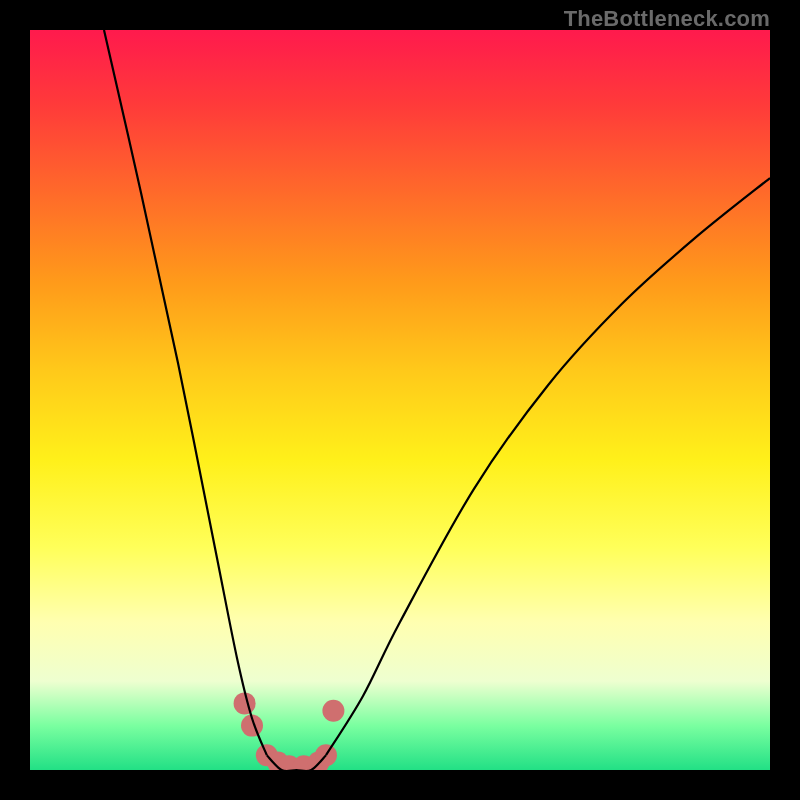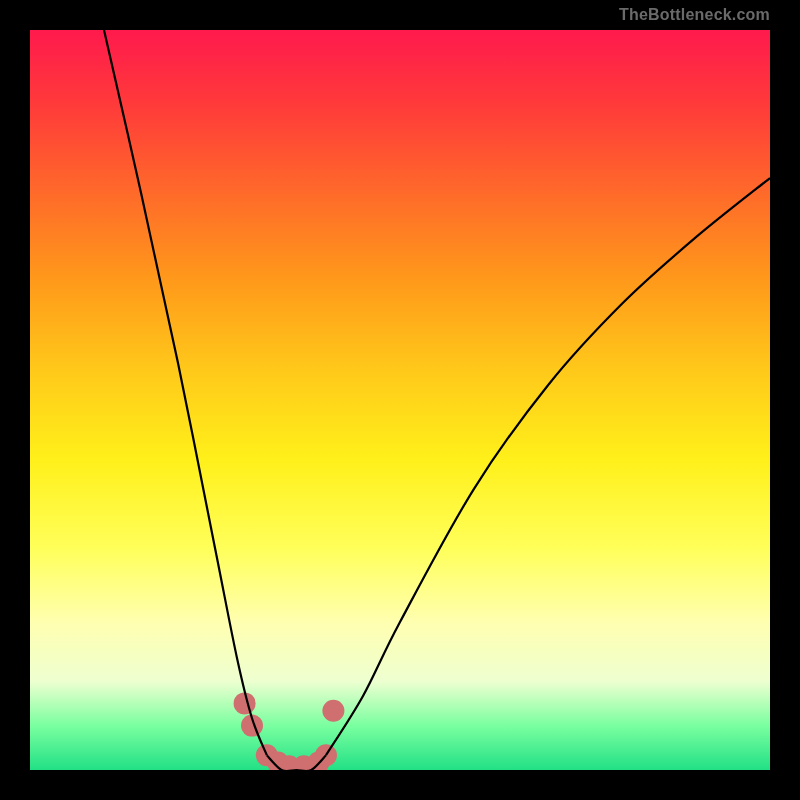--- a/index.html
+++ b/index.html
@@ -29,21 +29,21 @@
       #eeffd0 88%,
       #7affa0 94%,
       #22e085 100%
     );
   }
   .watermark {
     position: absolute;
     top: 6px;
     right: 30px;
     font-family: Arial, Helvetica, sans-serif;
-    font-size: 16px;
+    font-size: 22px;
     font-weight: 600;
     color: #6a6a6a;
     letter-spacing: 0.2px;
     user-select: none;
   }
   svg.curves {
     position: absolute;
     left: 0; top: 0;
     width: 740px; height: 740px;
   }

